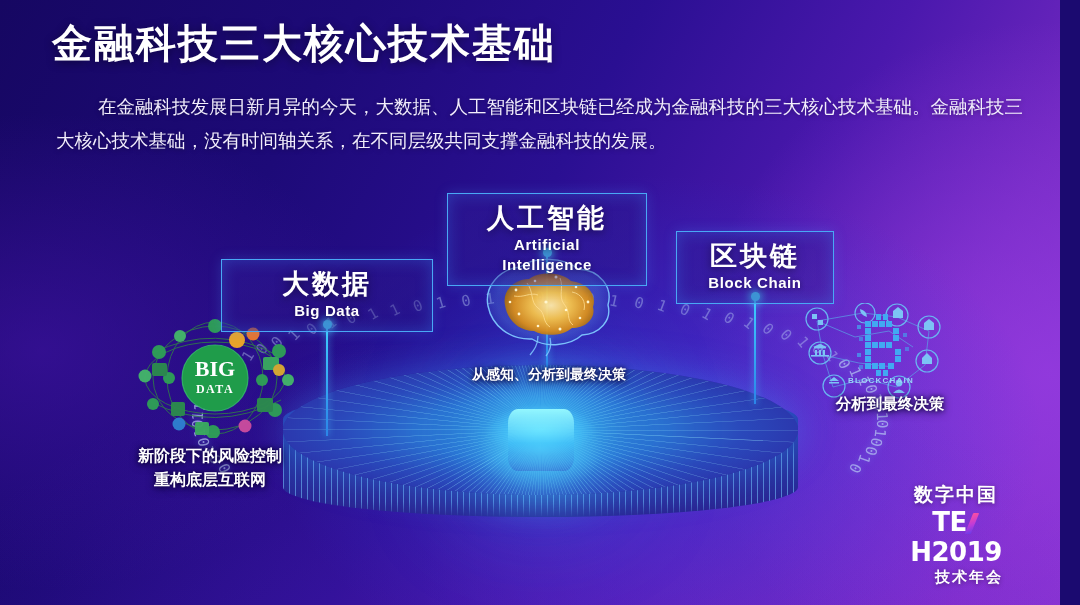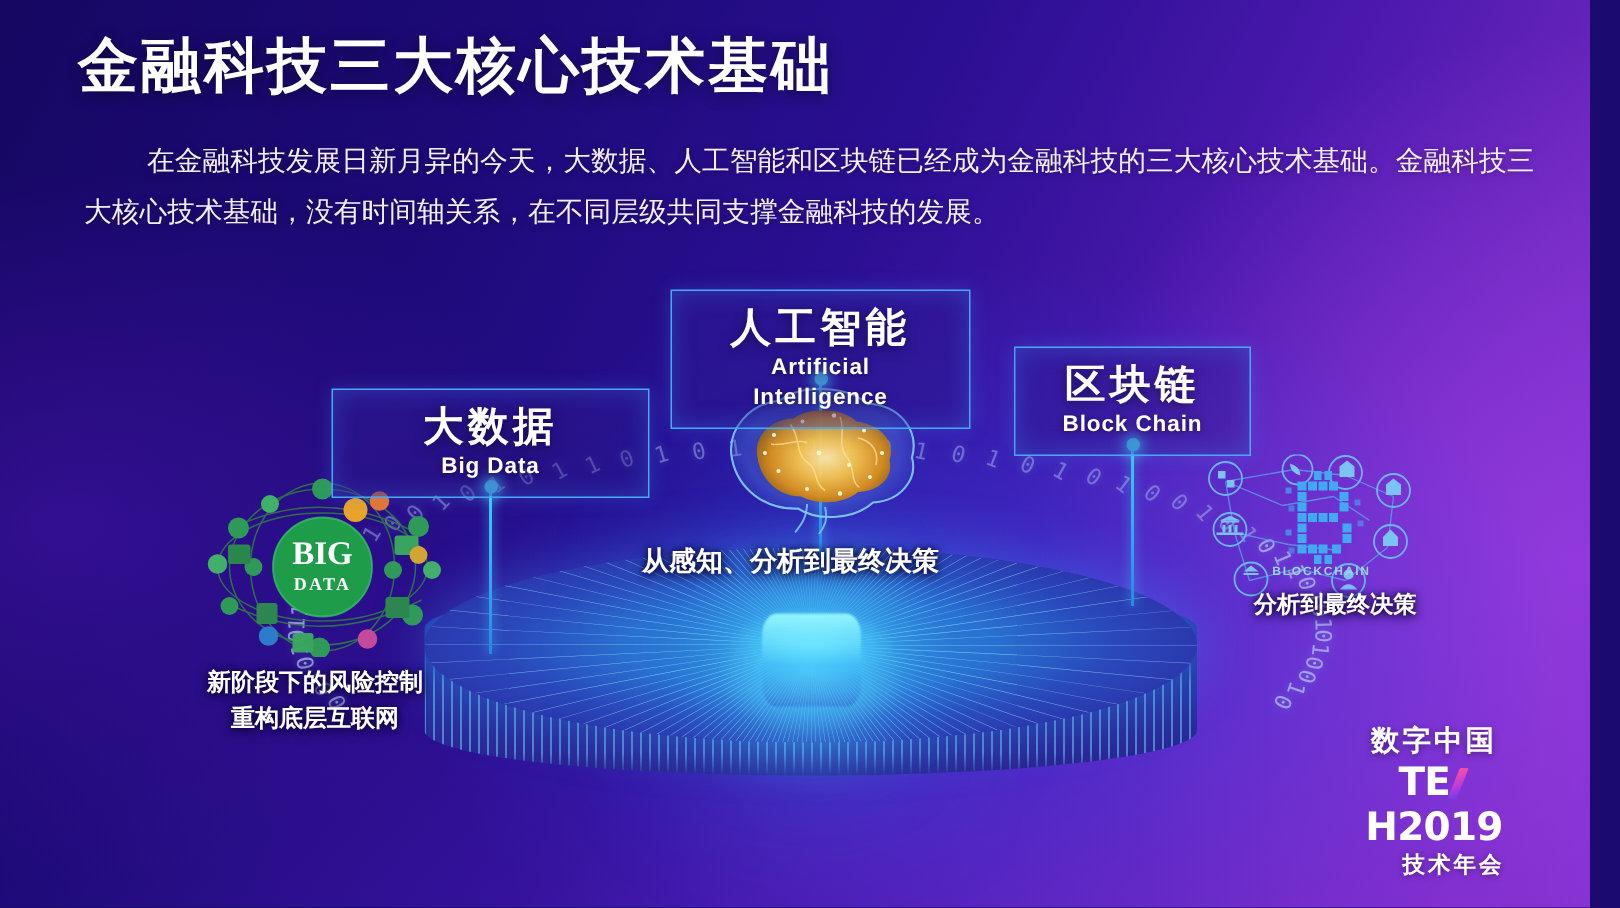--- a/index.html
+++ b/index.html
@@ -136,21 +136,21 @@
   #cluster-bigdata { left:133px; top:318px; width:165px; height:120px; }
   #cluster-chain   { left:793px; top:303px; width:160px; height:100px;text-align:right; }
 
   
   .caption {
     position:absolute; z-index:28; color:#ffffff; font-weight:bold;
     text-align:center; line-height:22px;
     text-shadow:0 2px 8px rgba(10,0,50,.85), 0 0 4px rgba(10,0,50,.9);
   }
   #cap-bigdata { left:104px; top:444px; width:212px; font-size:16px; line-height:24px; }
-  #cap-ai      { left:427px; top:363px; width:200px; font-size:18px;text-align:center; }
+  #cap-ai      { left:449px; top:363px; width:200px; font-size:14px;text-align:center; }
   #cap-chain   { left:800px; top:393px; width:180px; font-size:15.5px; }
 
   
   .logo { position:absolute; right:38px; bottom:18px; z-index:30; text-align:center; width:132px; }
   .logo-cn1 { font-size:19px; font-weight:bold; color:#fff; letter-spacing:2px; line-height:24px;
               text-shadow:0 1px 5px rgba(0,0,0,.4); }
   .logo-mark { font-size:26px; font-weight:bold; color:#fff; letter-spacing:-0.5px; line-height:30px;
                position:relative; display:inline-block; font-family:"DejaVu Sans",sans-serif; }
   .logo-slash {
     display:inline-block; width:13px; height:21px; position:relative; vertical-align:-3px;

